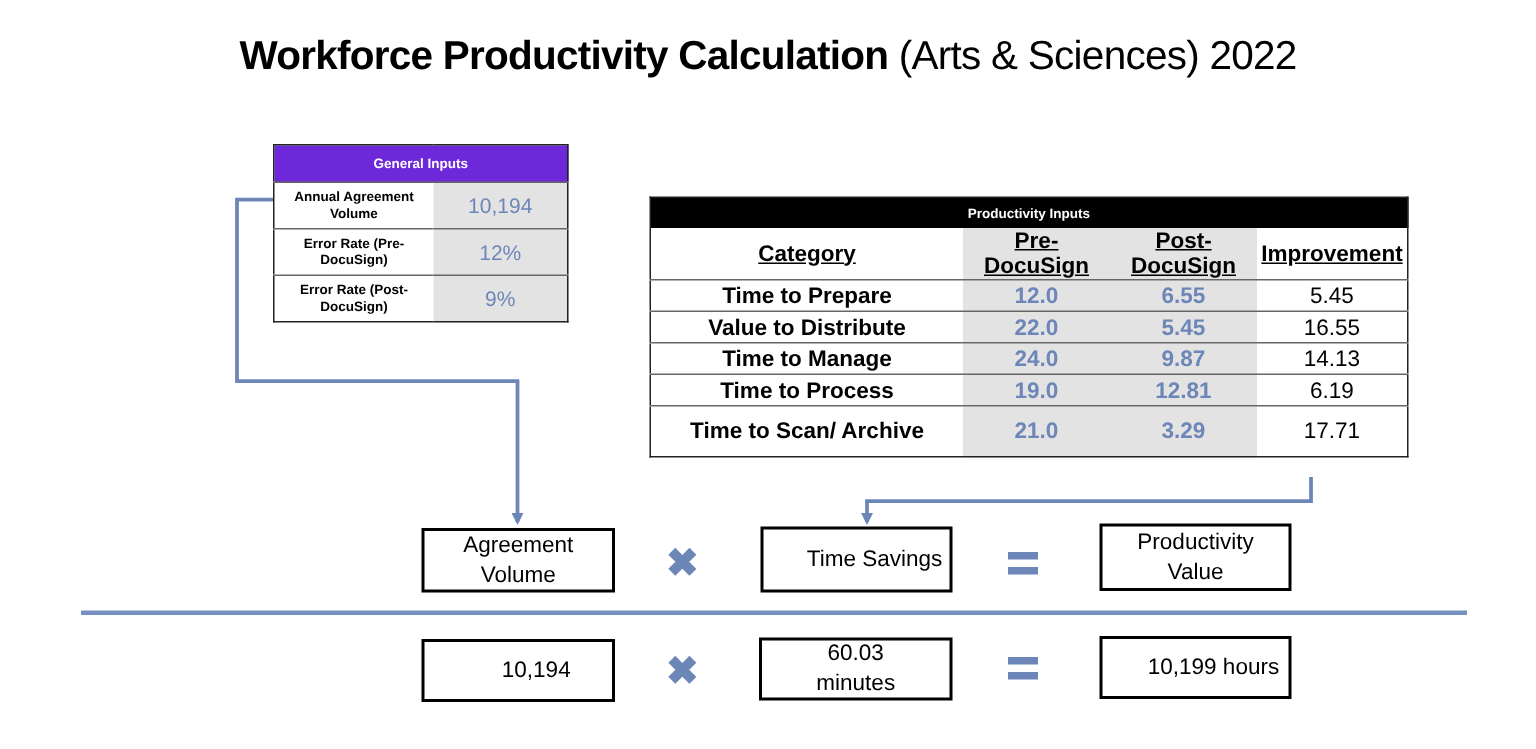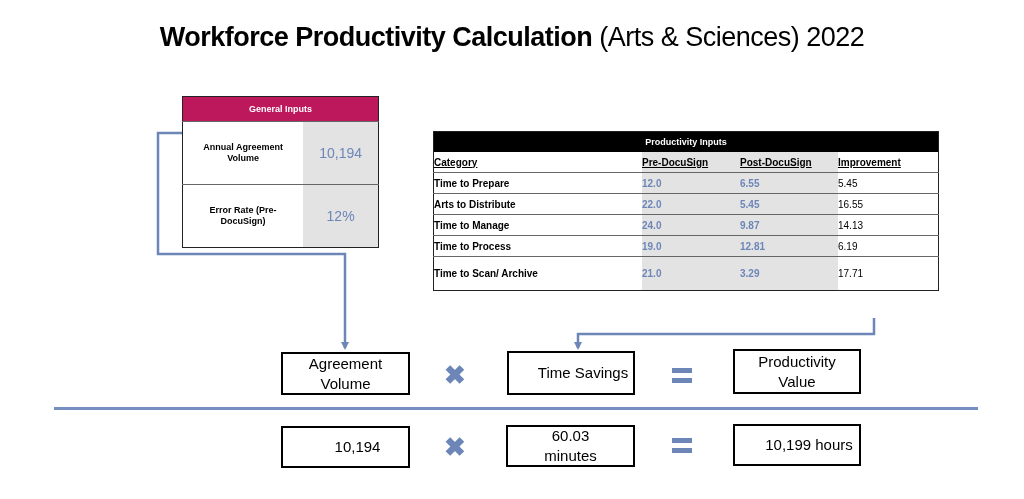--- a/index.html
+++ b/index.html
@@ -3,28 +3,28 @@
 <meta charset="utf-8">
 <style>
   html, body { margin:0; padding:0; background:#ffffff; }
   body { width:1024px; height:499px; position:relative; overflow:hidden; font-family:"Liberation Sans", sans-serif; color:#000; }
   .title { position:absolute; left:0; width:1024px; top:22px; text-align:center; font-size:27px; letter-spacing:-0.5px; }
   .title b { font-weight:bold; }
   .title span.light { font-weight:normal; }
 
   table { border-collapse:collapse; position:absolute; }
   .gen { left:182px; top:96px; width:197px; border:1.5px solid #222; }
-  .gen th { background:#be185d; color:#fff; font-size:9px; font-weight:bold; height:24px; padding:0; }
-  .gen td { border-top:1px solid #666; font-size:9px; height:30px; padding:16px; text-align:center; }
+  .gen th { background:#6d28d9; color:#fff; font-size:9px; font-weight:bold; height:24px; padding:0; }
+  .gen td { border-top:1px solid #666; font-size:9px; height:30px; padding:0; text-align:center; }
   .gen td.lbl { width:106px; font-weight:bold; line-height:11px; background:#fff; }
   .gen td.val { background:#e3e3e3; color:#6d86b8; font-size:14px; }
 
   .prod { left:433px; top:131px; width:506px; border:1.5px solid #222; }
   .prod th.hdr { background:#000; color:#fff; font-size:9px; font-weight:bold; height:20px; padding:0; }
-  .prod td { font-size:10px; padding:0; border-top:1px solid #666; height:20px; }
+  .prod td { font-size:15px; padding:0; text-align:center; border-top:1px solid #666; height:20px; }
   .prod tr.colh td { text-decoration:underline; font-weight:bold; border-top:none; height:20px; }
   .prod td.c1 { width:208px; font-weight:bold; }
   .prod td.c2 { width:98px; background:#e3e3e3; }
   .prod td.c3 { width:98px; background:#e3e3e3; }
   .prod td.c4 { width:100px; }
   .prod td.blue { color:#6d86b8; font-weight:bold; }
   .prod tr.tall td { height:33px; line-height:12px; }
   .prod tr.total td { height:29px; font-weight:bold; }
   .prod tr.total td.c4 { font-weight:bold; }
 
@@ -58,20 +58,24 @@
         <th colspan="2">General Inputs</th>
       </tr>
   <tr>
     <td class="lbl">Annual Agreement Volume</td>
     <td class="val">10,194</td>
   </tr>
   <tr>
     <td class="lbl">Error Rate (Pre-DocuSign)</td>
     <td class="val">12%</td>
   </tr>
+  <tr>
+    <td class="lbl">Error Rate (Post-DocuSign)</td>
+    <td class="val">9%</td>
+  </tr>
 </tbody>
   </table>
 
 <table class="prod">
   <tbody>
       <tr>
         <th class="hdr" colspan="4">Productivity Inputs</th>
       </tr>
   <tr class="colh">
     <td class="c1">Category</td>
@@ -79,21 +83,21 @@
     <td class="c3">Post-DocuSign</td>
     <td class="c4">Improvement</td>
   </tr>
   <tr>
     <td class="c1">Time to Prepare</td>
     <td class="c2 blue">12.0</td>
     <td class="c3 blue">6.55</td>
     <td class="c4">5.45</td>
   </tr>
   <tr>
-    <td class="c1">Arts to Distribute</td>
+    <td class="c1">Value to Distribute</td>
     <td class="c2 blue">22.0</td>
     <td class="c3 blue">5.45</td>
     <td class="c4">16.55</td>
   </tr>
   <tr>
     <td class="c1">Time to Manage</td>
     <td class="c2 blue">24.0</td>
     <td class="c3 blue">9.87</td>
     <td class="c4">14.13</td>
   </tr>

